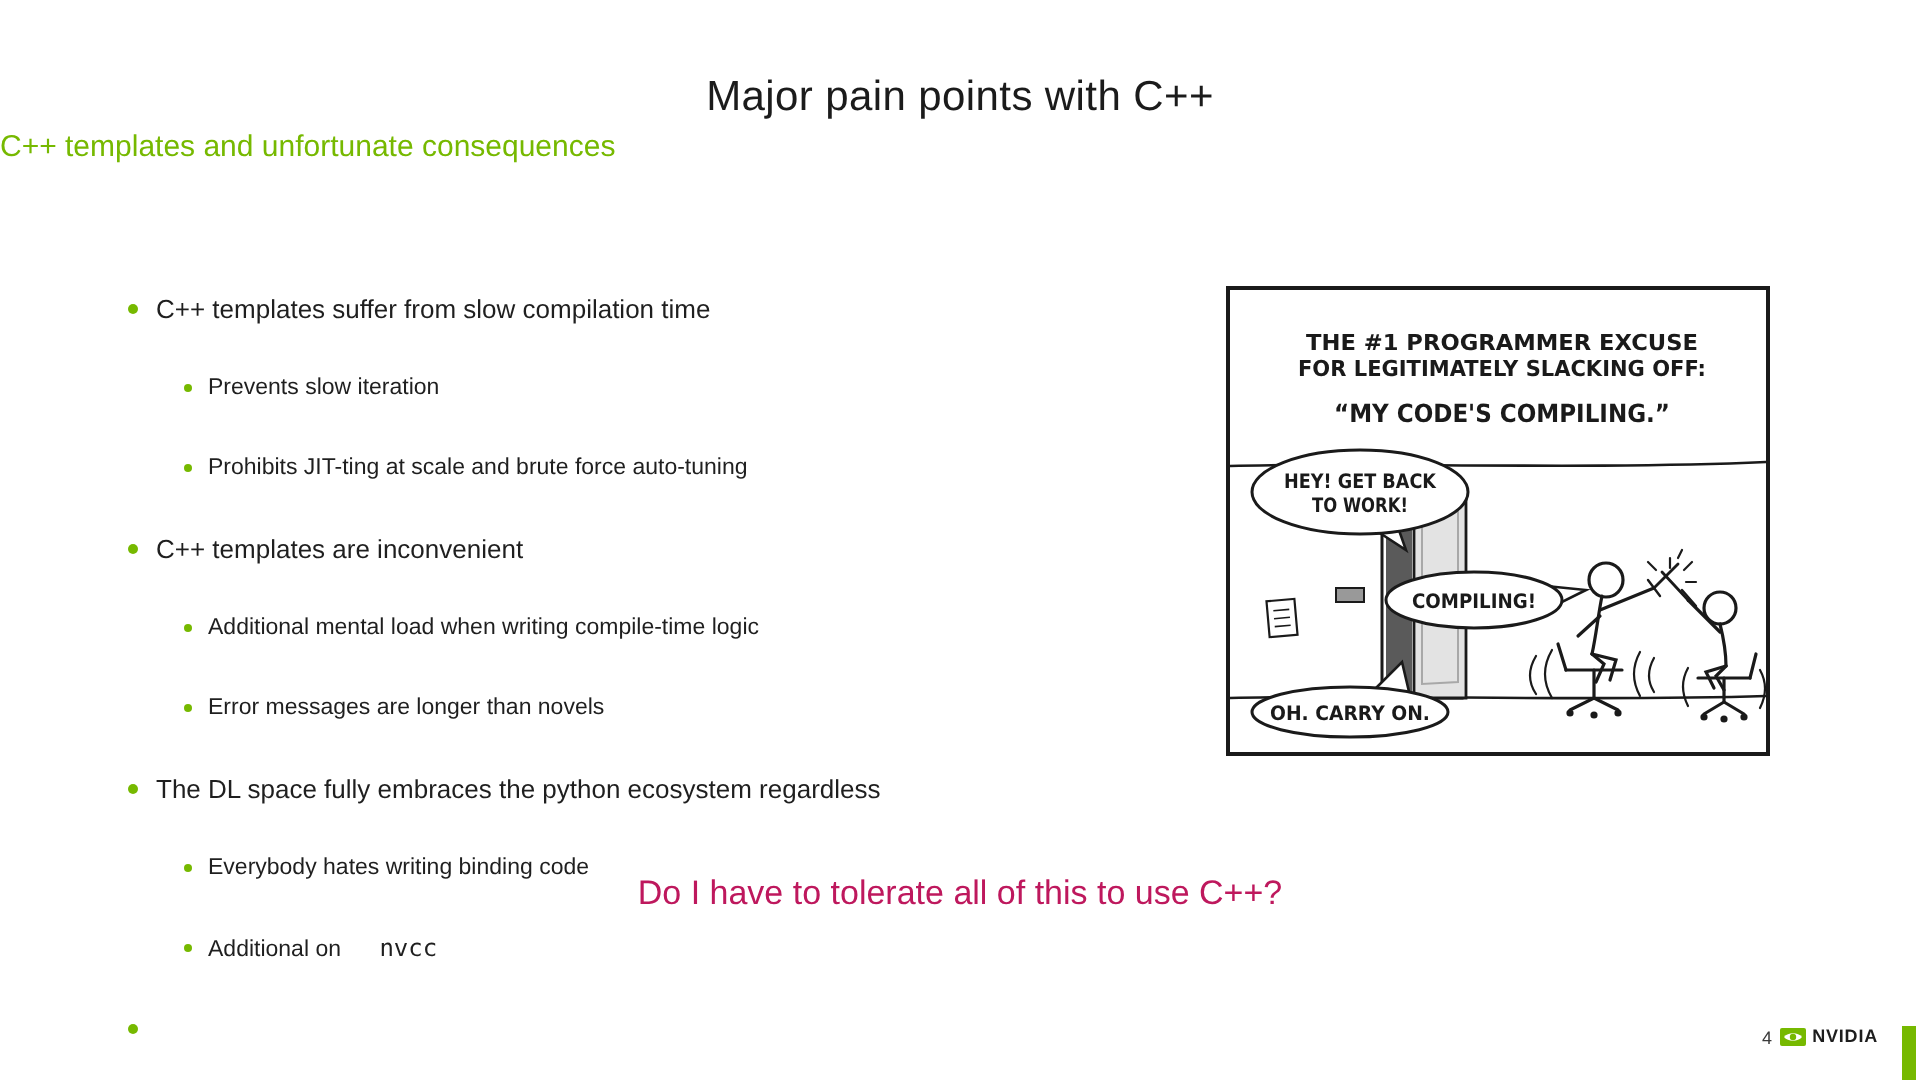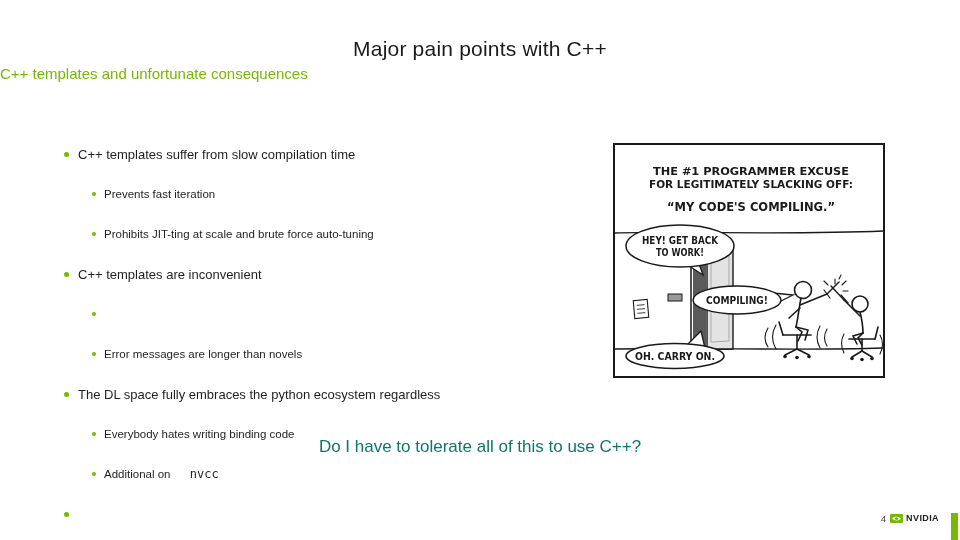--- a/index.html
+++ b/index.html
@@ -22,21 +22,21 @@
   .group:first-child{margin-top:0;}
   .line{height:20px;display:flex;align-items:center;margin-top:20px;}
   .line.main{font-size:13px;}
   .line.sub{font-size:11.5px;}
   .dot{flex:0 0 auto;border-radius:50%;background:#76b900;}
   .main .dot{width:5px;height:5px;margin-right:9px;}
   .sub .dot{width:4px;height:4px;margin-left:28px;margin-right:8px;}
   .mono{font-family:"DejaVu Sans Mono",monospace;font-size:12px;padding-left:16px;}
   .question{
     position:absolute;top:437px;left:0;width:100%;text-align:center;
-    font-size:17px;color:#0f766e;
+    font-size:17px;color:#be185d;
   }
   .comic{position:absolute;left:613px;top:143px;width:272px;height:235px;font-weight:bold;}
   .comic svg{display:block;}
   .comic text{font-family:"DejaVu Sans",sans-serif;fill:#1a1a1a;}
   .footer-page{
     position:absolute;top:514px;right:74px;font-size:9px;color:#3a3a3a;
   }
   .brand{
     position:absolute;top:513px;right:21px;display:flex;align-items:center;gap:3px;text-align:center;
   }
@@ -55,35 +55,36 @@
 
   <div class="bullets">
 
     <div class="group">
       <div class="line main">
         <span class="dot"></span>
         <span>C++ templates suffer from slow compilation time</span>
       </div>
       <div class="line sub">
         <span class="dot"></span>
-        <span>Prevents fast iteration</span>
+        <span>Prevents slow iteration</span>
       </div>
       <div class="line sub">
         <span class="dot"></span>
         <span>Prohibits JIT-ting at scale and brute force auto-tuning</span>
       </div>
     </div>
 
     <div class="group">
       <div class="line main">
         <span class="dot"></span>
         <span>C++ templates are inconvenient</span>
       </div>
       <div class="line sub">
         <span class="dot"></span>
+        <span>Additional mental load when writing compile-time logic</span>
       </div>
       <div class="line sub">
         <span class="dot"></span>
         <span>Error messages are longer than novels</span>
       </div>
     </div>
 
     <div class="group">
       <div class="line main">
         <span class="dot"></span>

